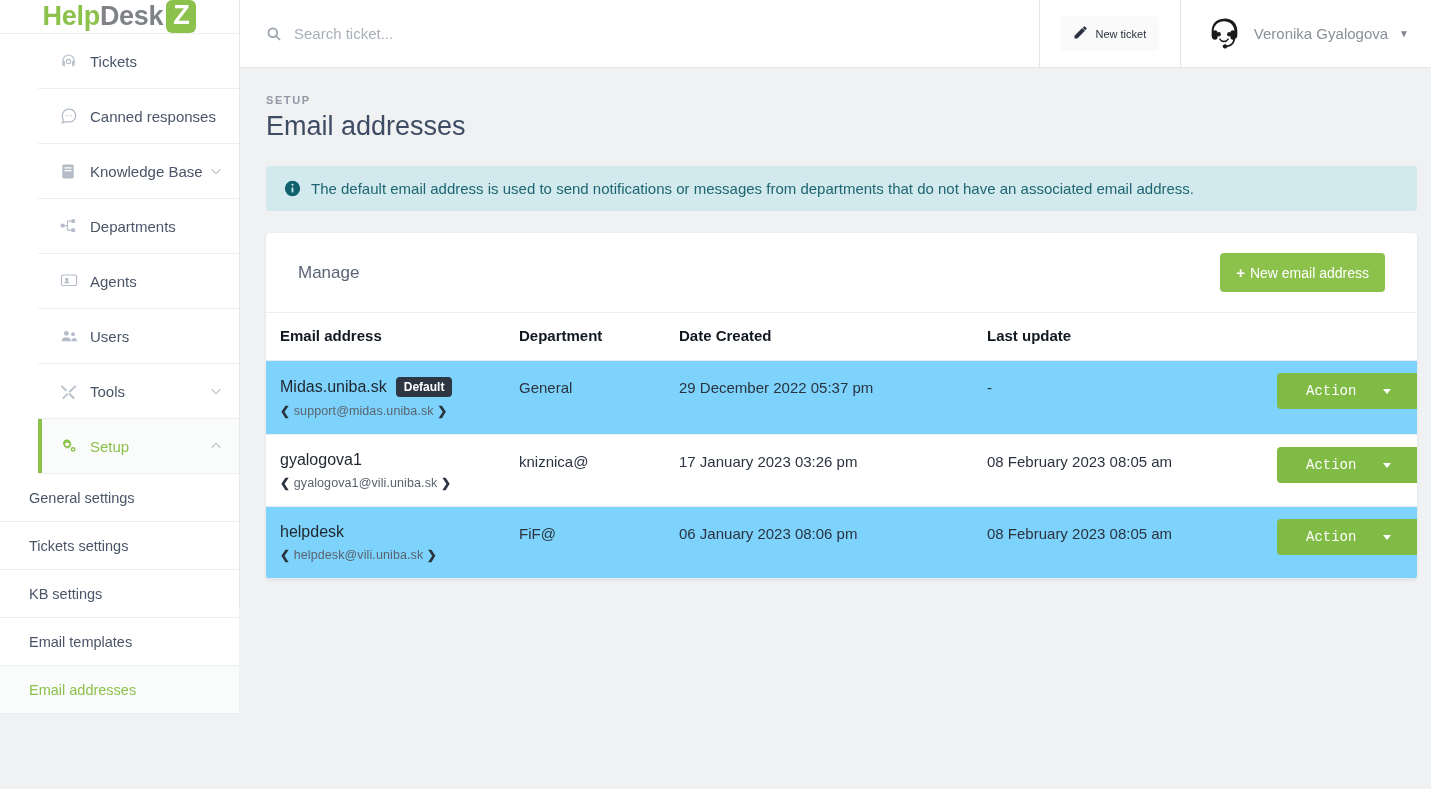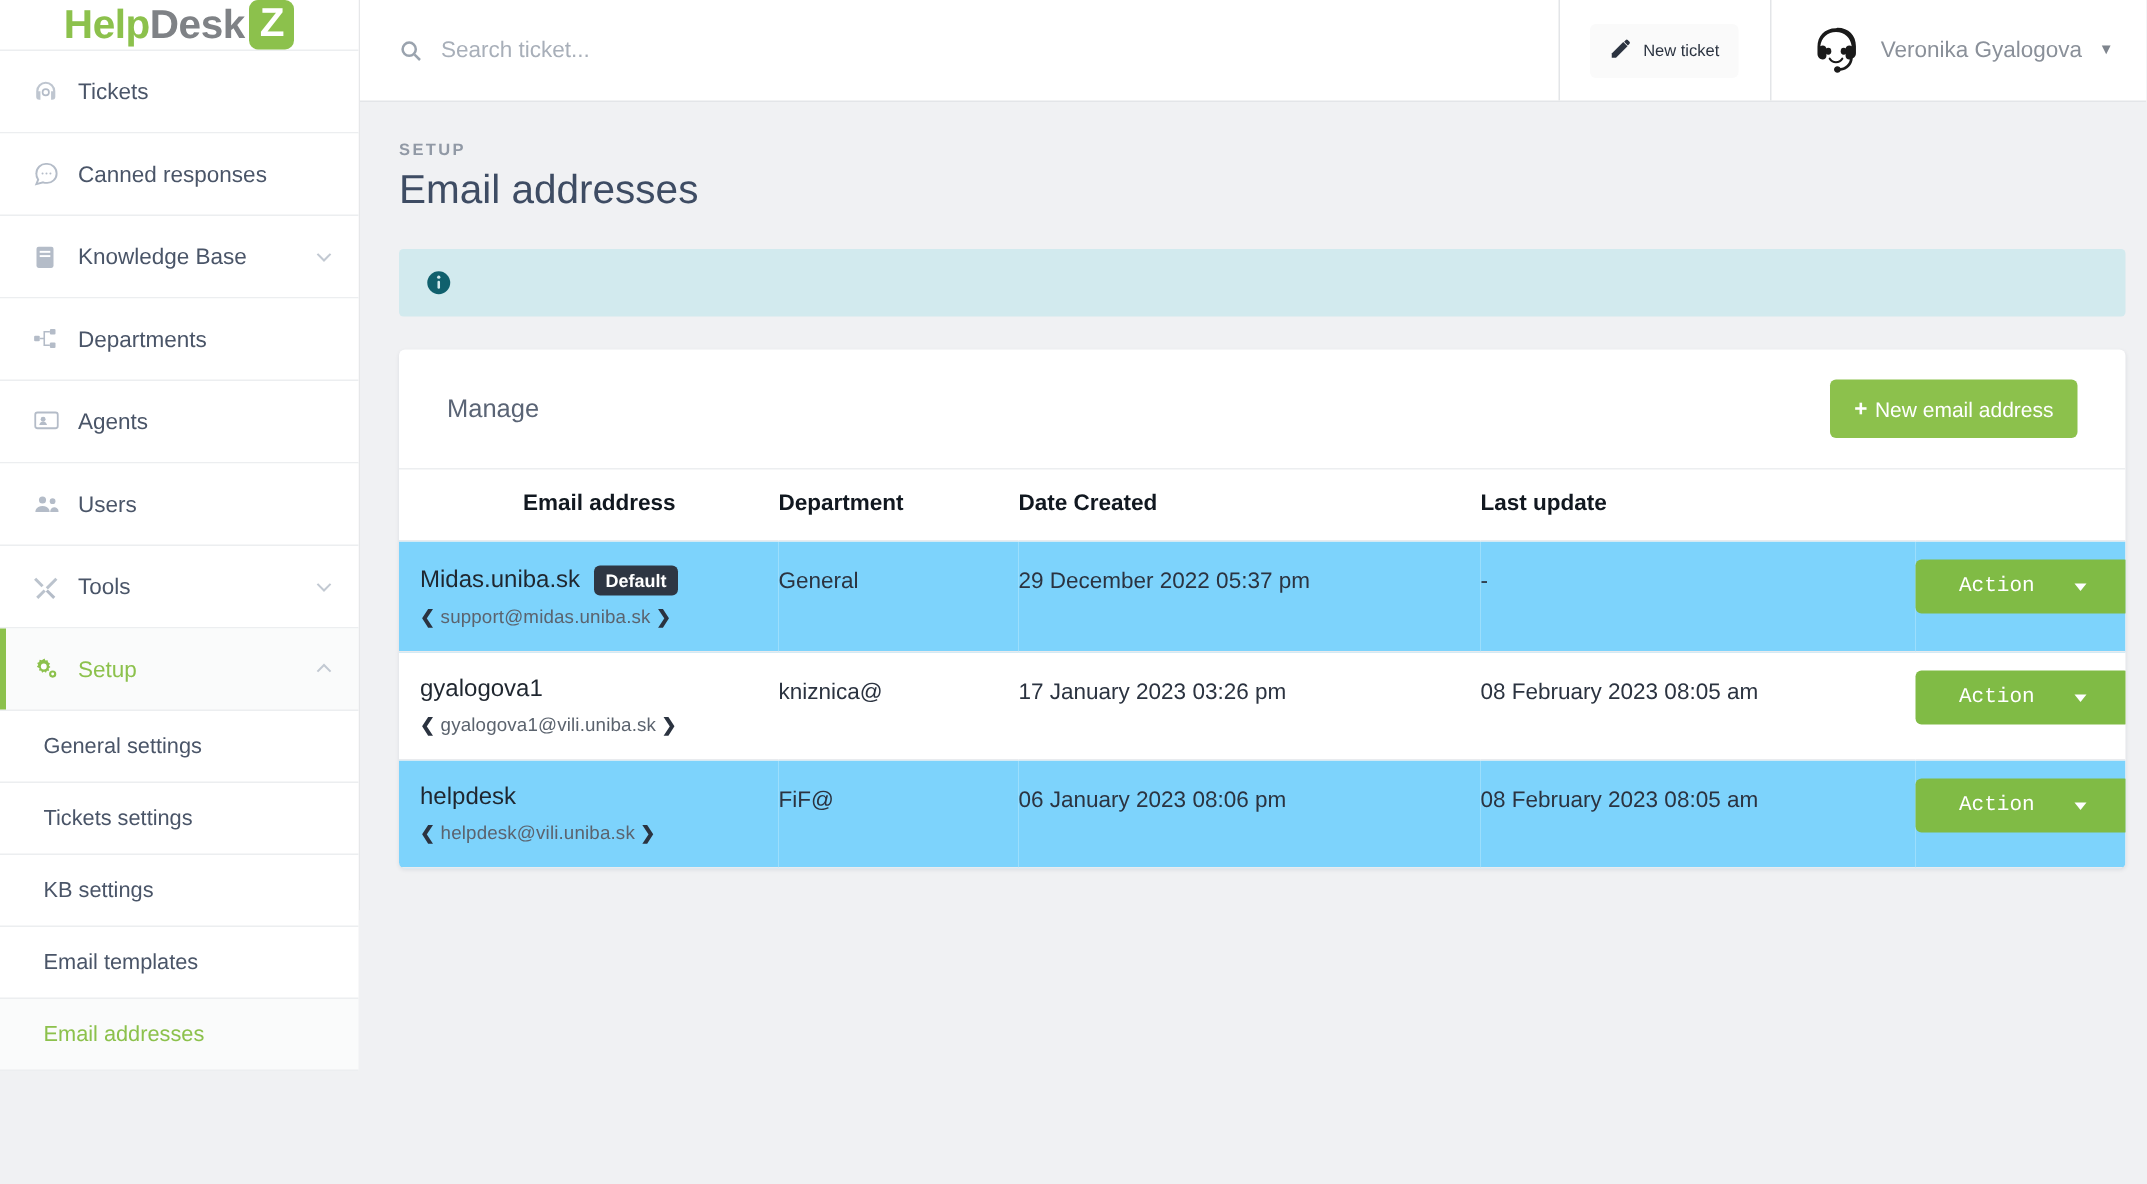--- a/index.html
+++ b/index.html
@@ -30,21 +30,21 @@
     background: #8cc14c; color: #ffffff; border-radius: 6px;
     padding: 0 7px; margin-left: 3px; line-height: 31px; height: 33px;
     display: inline-block; font-weight: 600;
   }
   .nav { display: flex; flex-direction: column; }
   .nav-item {
     display: flex; align-items: center; height: 55px;
     border-bottom: 1px solid #eceef0;
     padding-left: 22px; padding-right: 16px;
     color: #4a5568; font-size: 15px; cursor: pointer;
-    position: relative; background: #fff;
+    position: relative; background: #fff; margin-left: 38px;
   }
   .nav-item .ico { width: 30px; display: flex; align-items: center; color: #b4bcc8; }
   .nav-item .lbl { flex: 1; }
   .nav-item .caret { color: #c2c9d2; display: flex; align-items: center; }
   .nav-item.active {
     background: #fafbfb; color: #8cc14c;
   }
   .nav-item.active::before {
     content: ""; position: absolute; left: 0; top: 0; bottom: 0; width: 4px; background: #8cc14c;
   }
@@ -119,21 +119,21 @@
     font-family: "Liberation Sans", sans-serif;
     display: inline-flex; align-items: center; gap: 5px;
   }
   .btn-green .plus { font-weight: 700; font-size: 15px; }
 
   table { width: 100%; border-collapse: collapse; table-layout: fixed; }
   thead th {
     text-align: left; font-size: 15px; color: #111820; font-weight: 700;
     padding: 14px 0 16px 0; border-bottom: 1px solid #e9ebee;
   }
-  thead th:first-child { padding-left: 14px; text-align: center; }
+  thead th:first-child { padding-left: 14px; }
   .col-email { width: 253px; }
   .col-dept { width: 160px; }
   .col-created { width: 308px; }
   .col-update { width: 290px; }
   .col-action { width: auto; }
 
   tbody tr { border-bottom: 1px solid #e9ebee; }
   tbody tr.striped { background: #7dd3fc; }
   tbody td { padding: 16px 0 16px 0; font-size: 15px; color: #2b3340; vertical-align: top; }
   tbody td:first-child { padding-left: 14px; }
@@ -343,20 +343,21 @@
       <h1 class="page-title">Email addresses</h1>
 
       <div class="alert">
         <span class="info-icon">
           <svg width="17" height="17" viewBox="0 0 20 20" fill="currentColor">
               <circle cx="10" cy="10" r="9"></circle>
               <rect x="9" y="8.4" width="2" height="6.4" rx="1" fill="#d2eaee"></rect>
               <circle cx="10" cy="5.6" r="1.3" fill="#d2eaee"></circle>
             </svg>
         </span>
+        <span>The default email address is used to send notifications or messages from departments that do not have an associated email address.</span>
       </div>
 
       <section class="card">
         <div class="card-head">
           <span class="card-title">Manage</span>
           <button class="btn-green">
             <span class="plus">+</span>
             <span>New email address</span>
           </button>
         </div>

